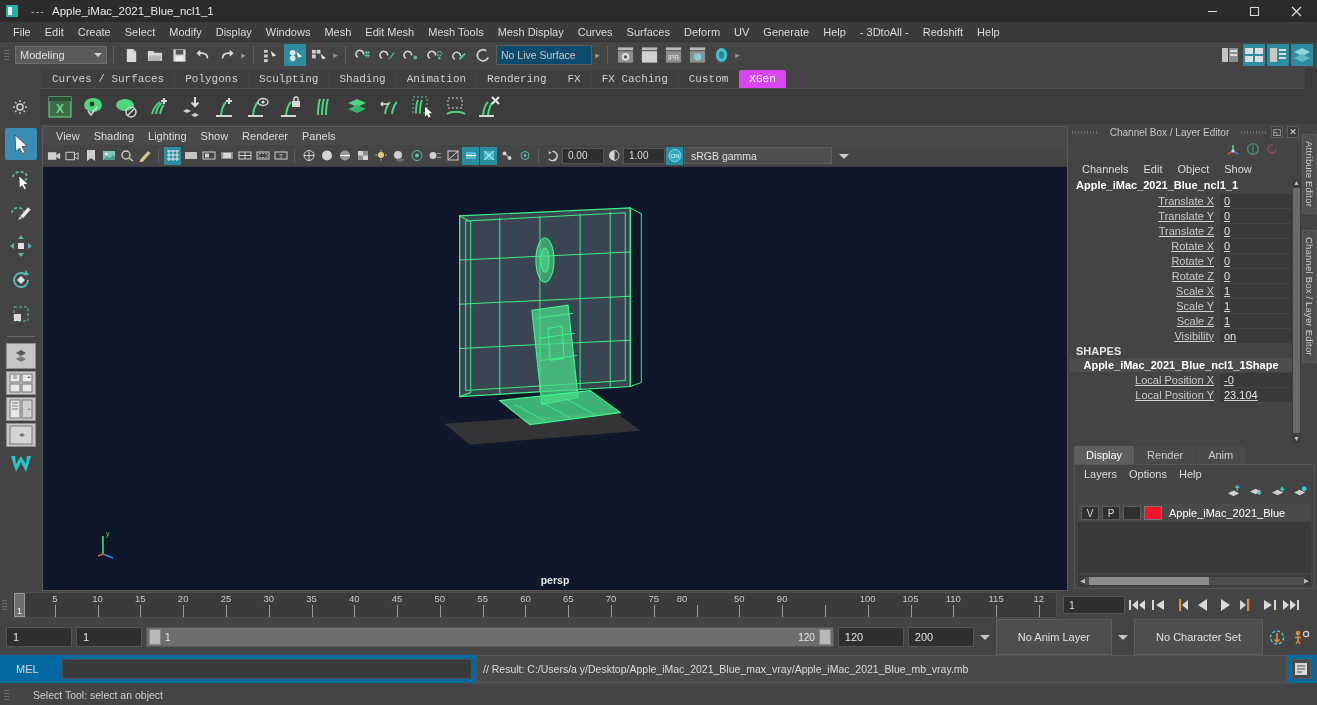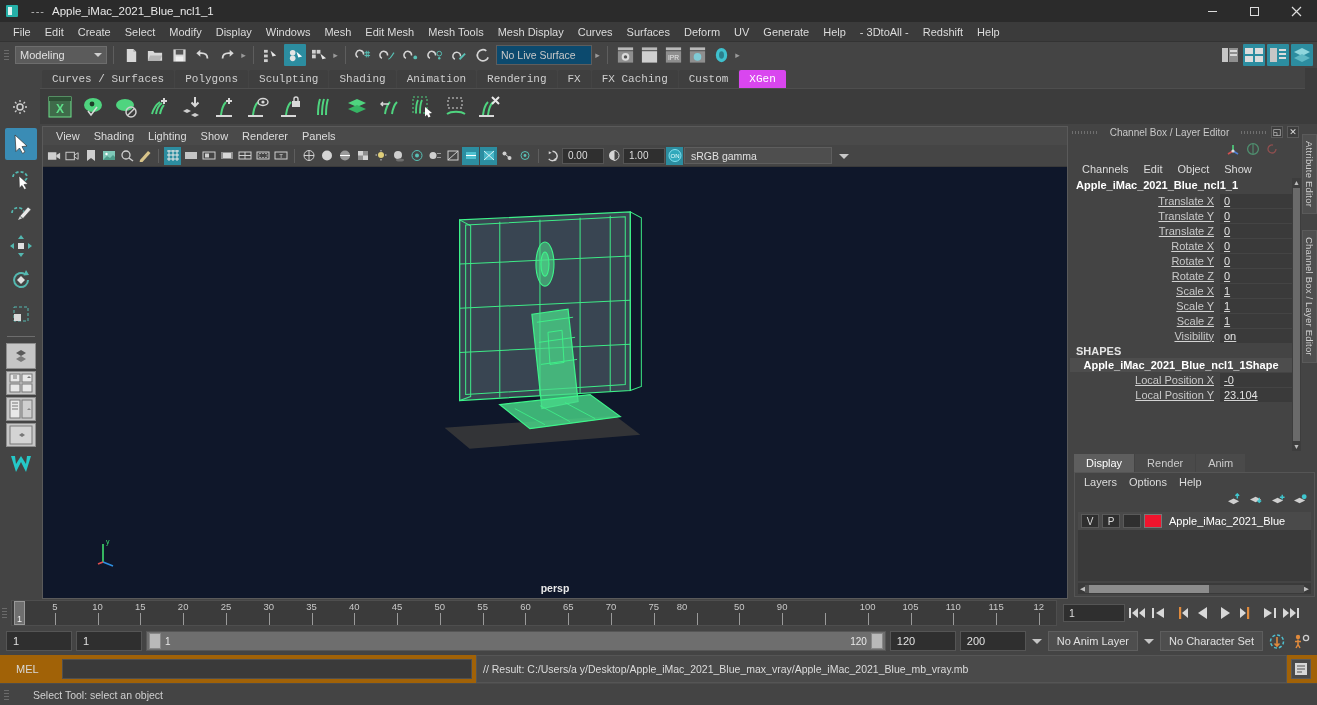--- a/index.html
+++ b/index.html
@@ -131,24 +131,24 @@
 
   
   .rangerow { flex:0 0 28px; display:flex; align-items:center; gap:4px; padding:0 6px; background:#444; }
   .rfield { width:66px; height:20px; background:#2f2f2f; border:1px solid #555; color:#e0e0e0; font-size:11px; display:flex; align-items:center; padding-left:6px; }
   .rangebar { flex:1; height:20px; background:#6e6e6e; border:1px solid #565656; display:flex; align-items:center; justify-content:space-between; padding:0 2px; position:relative; }
   .rhandle { width:12px; height:16px; background:#b9b9b9; border:1px solid #888; }
   .rstart { font-size:10px; color:#e8e8e8; position:absolute; left:18px; }
   .rend { font-size:10px; color:#e8e8e8; position:absolute; right:18px; }
   .carat-btn { width:14px; height:20px; display:flex; align-items:center; justify-content:center; }
   .carat-btn i { border-left:5px solid transparent; border-right:5px solid transparent; border-top:5px solid #c5c5c5; }
-  .combo { height:20px; background:#4e4e4e; border:1px solid #5e5e5e; color:#e0e0e0; font-size:11px; display:flex; align-items:center; padding:0 8px; }
+  .combo { height:36px; background:#4e4e4e; border:1px solid #5e5e5e; color:#e0e0e0; font-size:11px; display:flex; align-items:center; padding:0 21px; }
 
   
-  .cmdrow { flex:0 0 26px; display:flex; align-items:center; gap:4px; padding:0 6px; background:#a16207; }
+  .cmdrow { flex:0 0 26px; display:flex; align-items:center; gap:4px; padding:0 6px; background:#0369a1; }
   .melbadge { width:52px; font-size:11px; color:#d8d8d8; padding-left:10px; }
   .cmdinput { width:410px; height:20px; background:#3a3a3a; border:1px solid #4f4f4f; }
   .cmdresult { flex:1; height:28px; background:#4a4a4a; border:1px solid #555; color:#dcdcdc; font-size:10.5px; display:flex; align-items:center; padding-left:6px; overflow:hidden; white-space:nowrap; }
   .cmdbtn { width:20px; height:20px; background:#4a4a4a; border:1px solid #5a5a5a; display:flex; align-items:center; justify-content:center; }
 
   
   .helprow { flex:0 0 22px; display:flex; align-items:center; background:#444; padding-left:4px; border-top:1px solid #4c4c4c; }
   .helptext { font-size:10.5px; color:#d0d0d0; padding-left:20px; }
 </style>
 </head>

